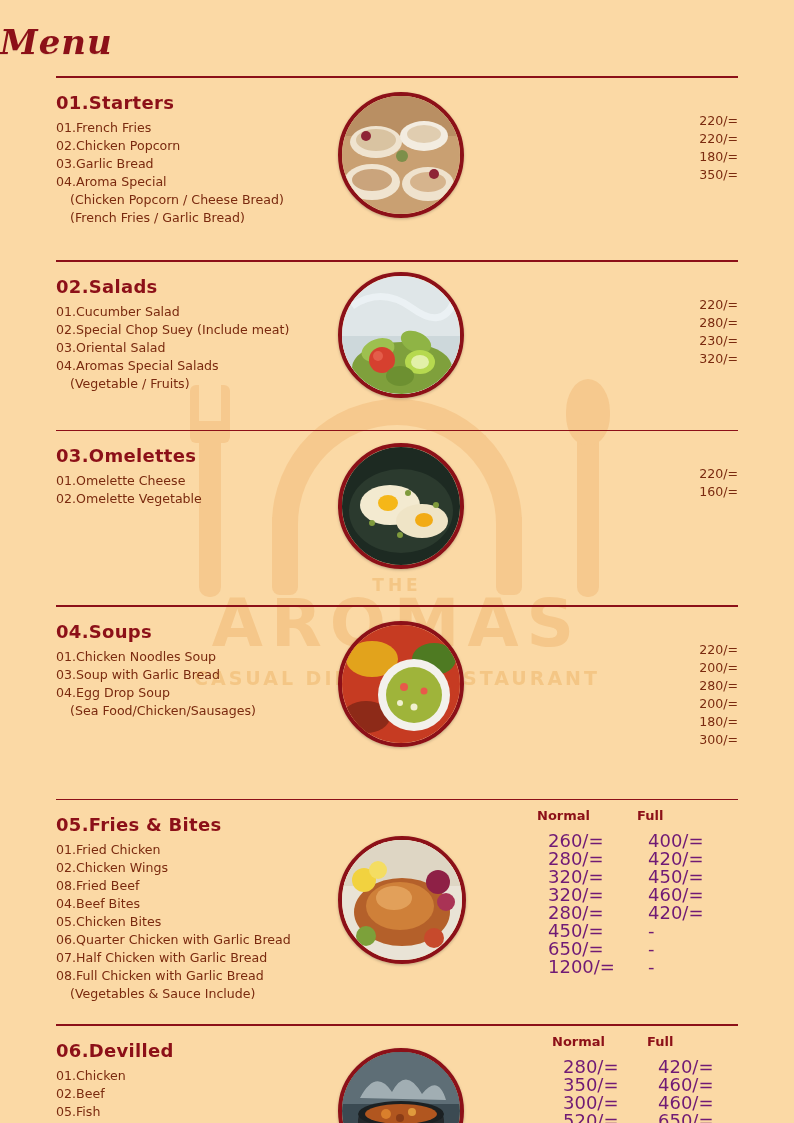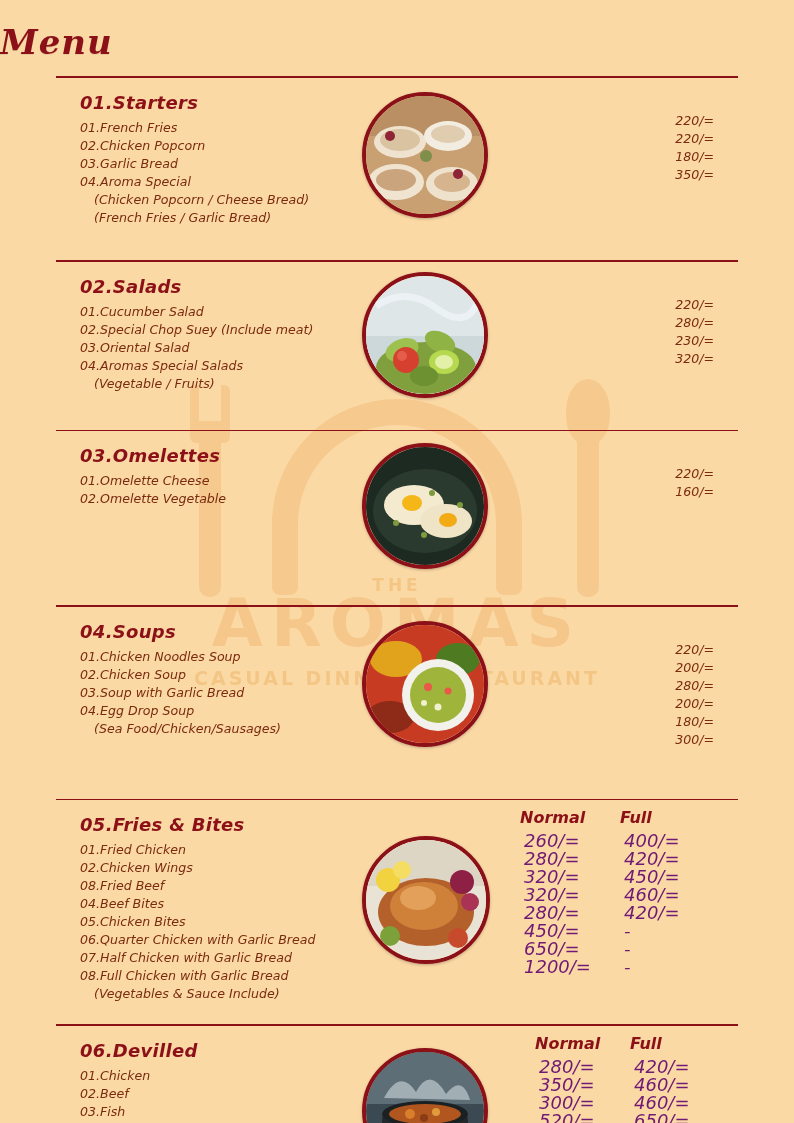--- a/index.html
+++ b/index.html
@@ -157,24 +157,23 @@
   .rule {
     height: 2px;
     background: #8c1018;
     margin: 14px 56px 0 56px;
   }
   .rule.thin { height: 1.6px; }
 
   
   .section {
     position: relative;
-    margin: 0 80px;
+    margin: 0 56px;
     padding: 10px 0 8px 0;
     min-height: 0;
-    font-style: italic;
   }
   .sec-title {
     color: #8c1018;
     font-weight: bold;
     font-size: 18px;
     letter-spacing: 0.3px;
     margin: 4px 0 6px 0;
     font-family: "DejaVu Sans", sans-serif;
   }
   .rows {
@@ -191,27 +190,27 @@
     position: absolute;
     right: 0;
     top: 34px;
     color: #7a2a0f;
     font-size: 12.6px;
     line-height: 18px;
   }
   .prices .p { display: block; }
   .two-col-head {
     position: absolute;
-    right: 4px;
+    right: 11px;
     top: 8px;
     width: 190px;
     display: flex;
     color: #8c1018;
     font-weight: bold;
-    font-size: 16px;
+    font-size: 13px;
   }
   .two-col-head .c1 { width: 100px; }
   .two-col-head .c2 { width: 90px; }
   .two-col-prices {
     position: absolute;
     right: 0;
     top: 32px;
     width: 190px;
     color: #701a75;
     font-size: 18px;
@@ -346,21 +345,20 @@
           <circle cx="58" cy="88" r="3" fill="#7f9a3c"></circle>
         </svg>
       </div>
     </div>
     <div class="rule thin"></div>
 
     <div class="section" style="height:160px;">
       <div class="sec-title">04.Soups</div>
       <div class="rows">
         <div class="row">01.Chicken Noodles Soup</div>
-        <div class="row">02.Chicken Soup</div>
         <div class="row">03.Soup with Garlic Bread</div>
         <div class="row">04.Egg Drop Soup</div>
         <div class="row indent">(Sea Food/Chicken/Sausages)</div>
       </div>
       <div class="prices">
         <span class="p">220/=</span>
         <span class="p">200/=</span>
         <span class="p">280/=</span>
         <span class="p">200/=</span>
         <span class="p">180/=</span>
@@ -454,21 +452,21 @@
 
     <div class="section" style="height:158px;">
       <div class="sec-title">06.Devilled</div>
       <div class="two-col-head" style="width:175px;">
         <span class="c1" style="width:95px;">Normal</span>
         <span class="c2" style="width:80px;">Full</span>
       </div>
       <div class="rows">
         <div class="row">01.Chicken</div>
         <div class="row">02.Beef</div>
-        <div class="row">03.Fish</div>
+        <div class="row">05.Fish</div>
         <div class="row">04.Prawns</div>
 
       </div>
       <div class="two-col-prices" style="width:175px;">
         <div class="tcp-row">
           <span class="c1" style="width:95px;">280/=</span>
           <span class="c2" style="width:80px;">420/=</span>
         </div>
         <div class="tcp-row">
           <span class="c1" style="width:95px;">350/=</span>

